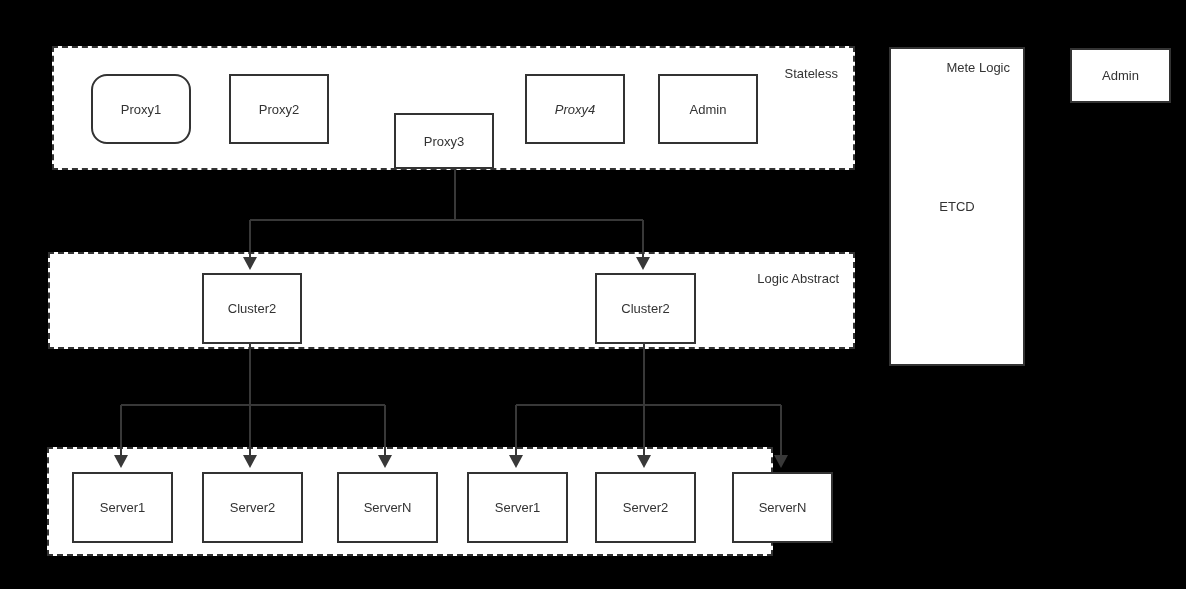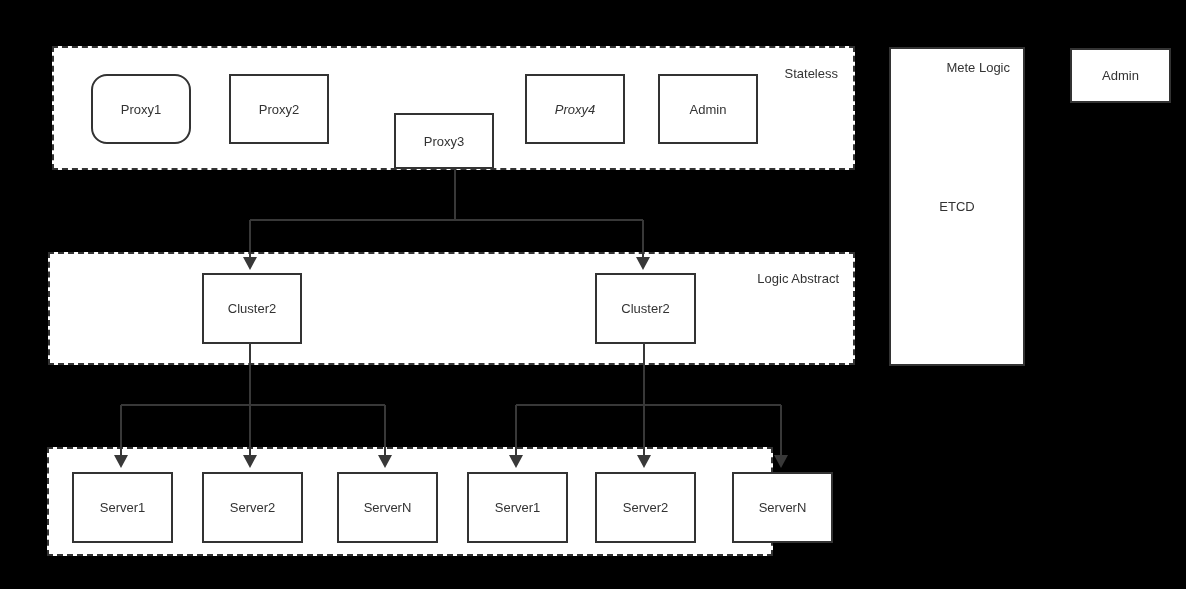--- a/index.html
+++ b/index.html
@@ -76,21 +76,21 @@
       <span>Proxy3</span>
     </div>
     <div class="node" style="left:471px; top:26px; width:100px; height:70px;font-style:italic;">
       <span>Proxy4</span>
     </div>
     <div class="node" style="left:604px; top:26px; width:100px; height:70px;">
       <span>Admin</span>
     </div>
   </div>
 
-  <div class="band" style="left:48px; top:252px; width:807px; height:113px;">
+  <div class="band" style="left:48px; top:252px; width:807px; height:97px;">
     <span class="band-label" style="top:17px; right:14px;">Logic Abstract</span>
     <div class="node" style="left:152px; top:19px; width:100px; height:71px;">
       <span>Cluster2</span>
     </div>
     <div class="node" style="left:545px; top:19px; width:101px; height:71px;">
       <span>Cluster2</span>
     </div>
   </div>
 
   <div class="band" style="left:47px; top:447px; width:726px; height:109px;">

